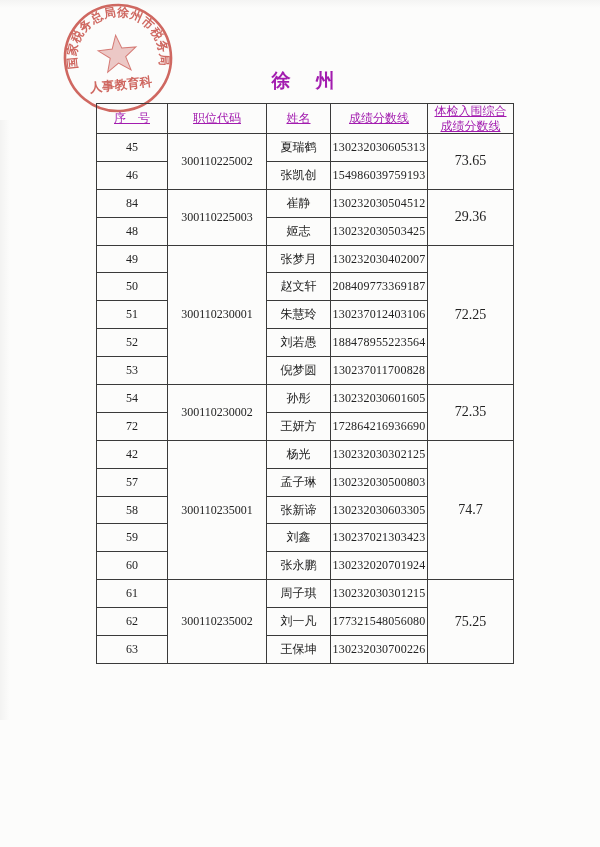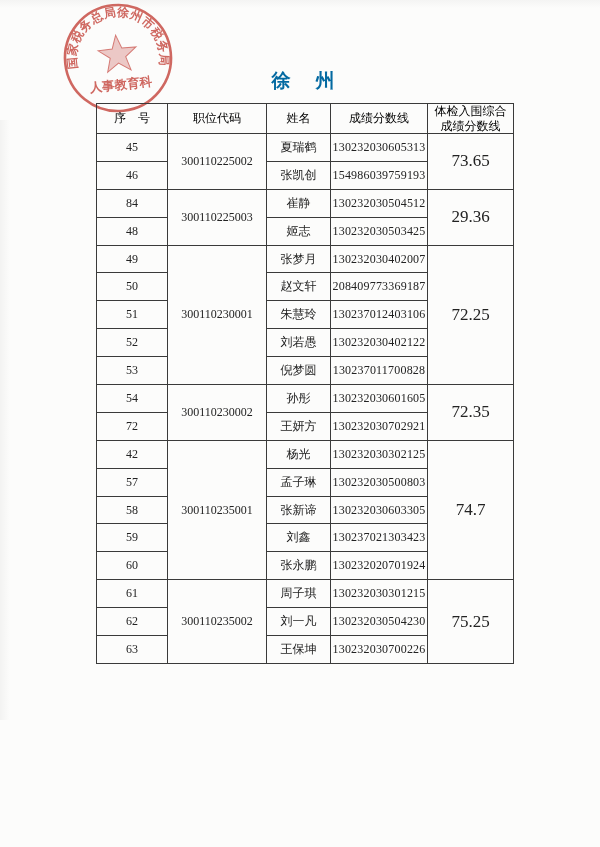--- a/index.html
+++ b/index.html
@@ -54,21 +54,21 @@
 
   .page-title {
     position: absolute;
     left: 96px;
     top: 68px;
     width: 417px;
     text-align: center;
     font-size: 19px;
     font-weight: 700;
     letter-spacing: 3px;
-    color: #0369a1;
+    color: #a21caf;
   }
 
   .score-table {
     position: absolute;
     left: 96px;
     top: 103px;
     border-collapse: collapse;
     table-layout: fixed;
     width: 417px;
     font-size: 12px;
@@ -77,24 +77,24 @@
   .score-table td, .score-table th {
     border: 1.5px solid #3a3a3a;
     text-align: center;
     vertical-align: middle;
     padding: 0;
     font-weight: normal;
     overflow: hidden;
   }
   .score-table thead tr { height: 30px; }
   .score-table tbody tr { height: 27.9px; }
-  .score-table .hdr { font-size: 12px; color: #000000; }
+  .score-table .hdr { font-size: 12px; color: #a21caf; text-decoration: underline; }
   .score-table .hdr-score div { line-height: 1.2; }
   .ticket-cell { letter-spacing: 0.2px; }
-  .score-cell { font-size: 17px; }
+  .score-cell { font-size: 14px; }
 </style>
 </head>
 <body>
 
 <div class="scan-streak-left"></div>
 <div class="scan-streak-top"></div>
 
 <div class="seal" style="color: rgb(201, 84, 76);">
   <svg viewBox="0 0 120 120">
     <g transform="rotate(-6 60 60)">
@@ -169,38 +169,38 @@
         <td class="ticket-cell">208409773369187</td>
       </tr>
       <tr>
         <td>51</td>
         <td>朱慧玲</td>
         <td class="ticket-cell">130237012403106</td>
       </tr>
       <tr>
         <td>52</td>
         <td>刘若愚</td>
-        <td class="ticket-cell">130232030402122</td>
+        <td class="ticket-cell">188478955223564</td>
       </tr>
       <tr>
         <td>53</td>
         <td>倪梦圆</td>
         <td class="ticket-cell">130237011700828</td>
       </tr>
       <tr>
         <td>54</td>
         <td rowspan="2">300110230002</td>
         <td>孙彤</td>
         <td class="ticket-cell">130232030601605</td>
         <td class="score-cell" rowspan="2">72.35</td>
       </tr>
       <tr>
         <td>72</td>
         <td>王妍方</td>
-        <td class="ticket-cell">130232030702921</td>
+        <td class="ticket-cell">172864216936690</td>
       </tr>
       <tr>
         <td>42</td>
         <td rowspan="5">300110235001</td>
         <td>杨光</td>
         <td class="ticket-cell">130232030302125</td>
         <td class="score-cell" rowspan="5">74.7</td>
       </tr>
       <tr>
         <td>57</td>
@@ -225,21 +225,21 @@
       <tr>
         <td>61</td>
         <td rowspan="3">300110235002</td>
         <td>周子琪</td>
         <td class="ticket-cell">130232030301215</td>
         <td class="score-cell" rowspan="3">75.25</td>
       </tr>
       <tr>
         <td>62</td>
         <td>刘一凡</td>
-        <td class="ticket-cell">130232030504230</td>
+        <td class="ticket-cell">177321548056080</td>
       </tr>
       <tr>
         <td>63</td>
         <td>王保坤</td>
         <td class="ticket-cell">130232030700226</td>
       </tr>
     </tbody>
 </table>
 
 </body></html>

